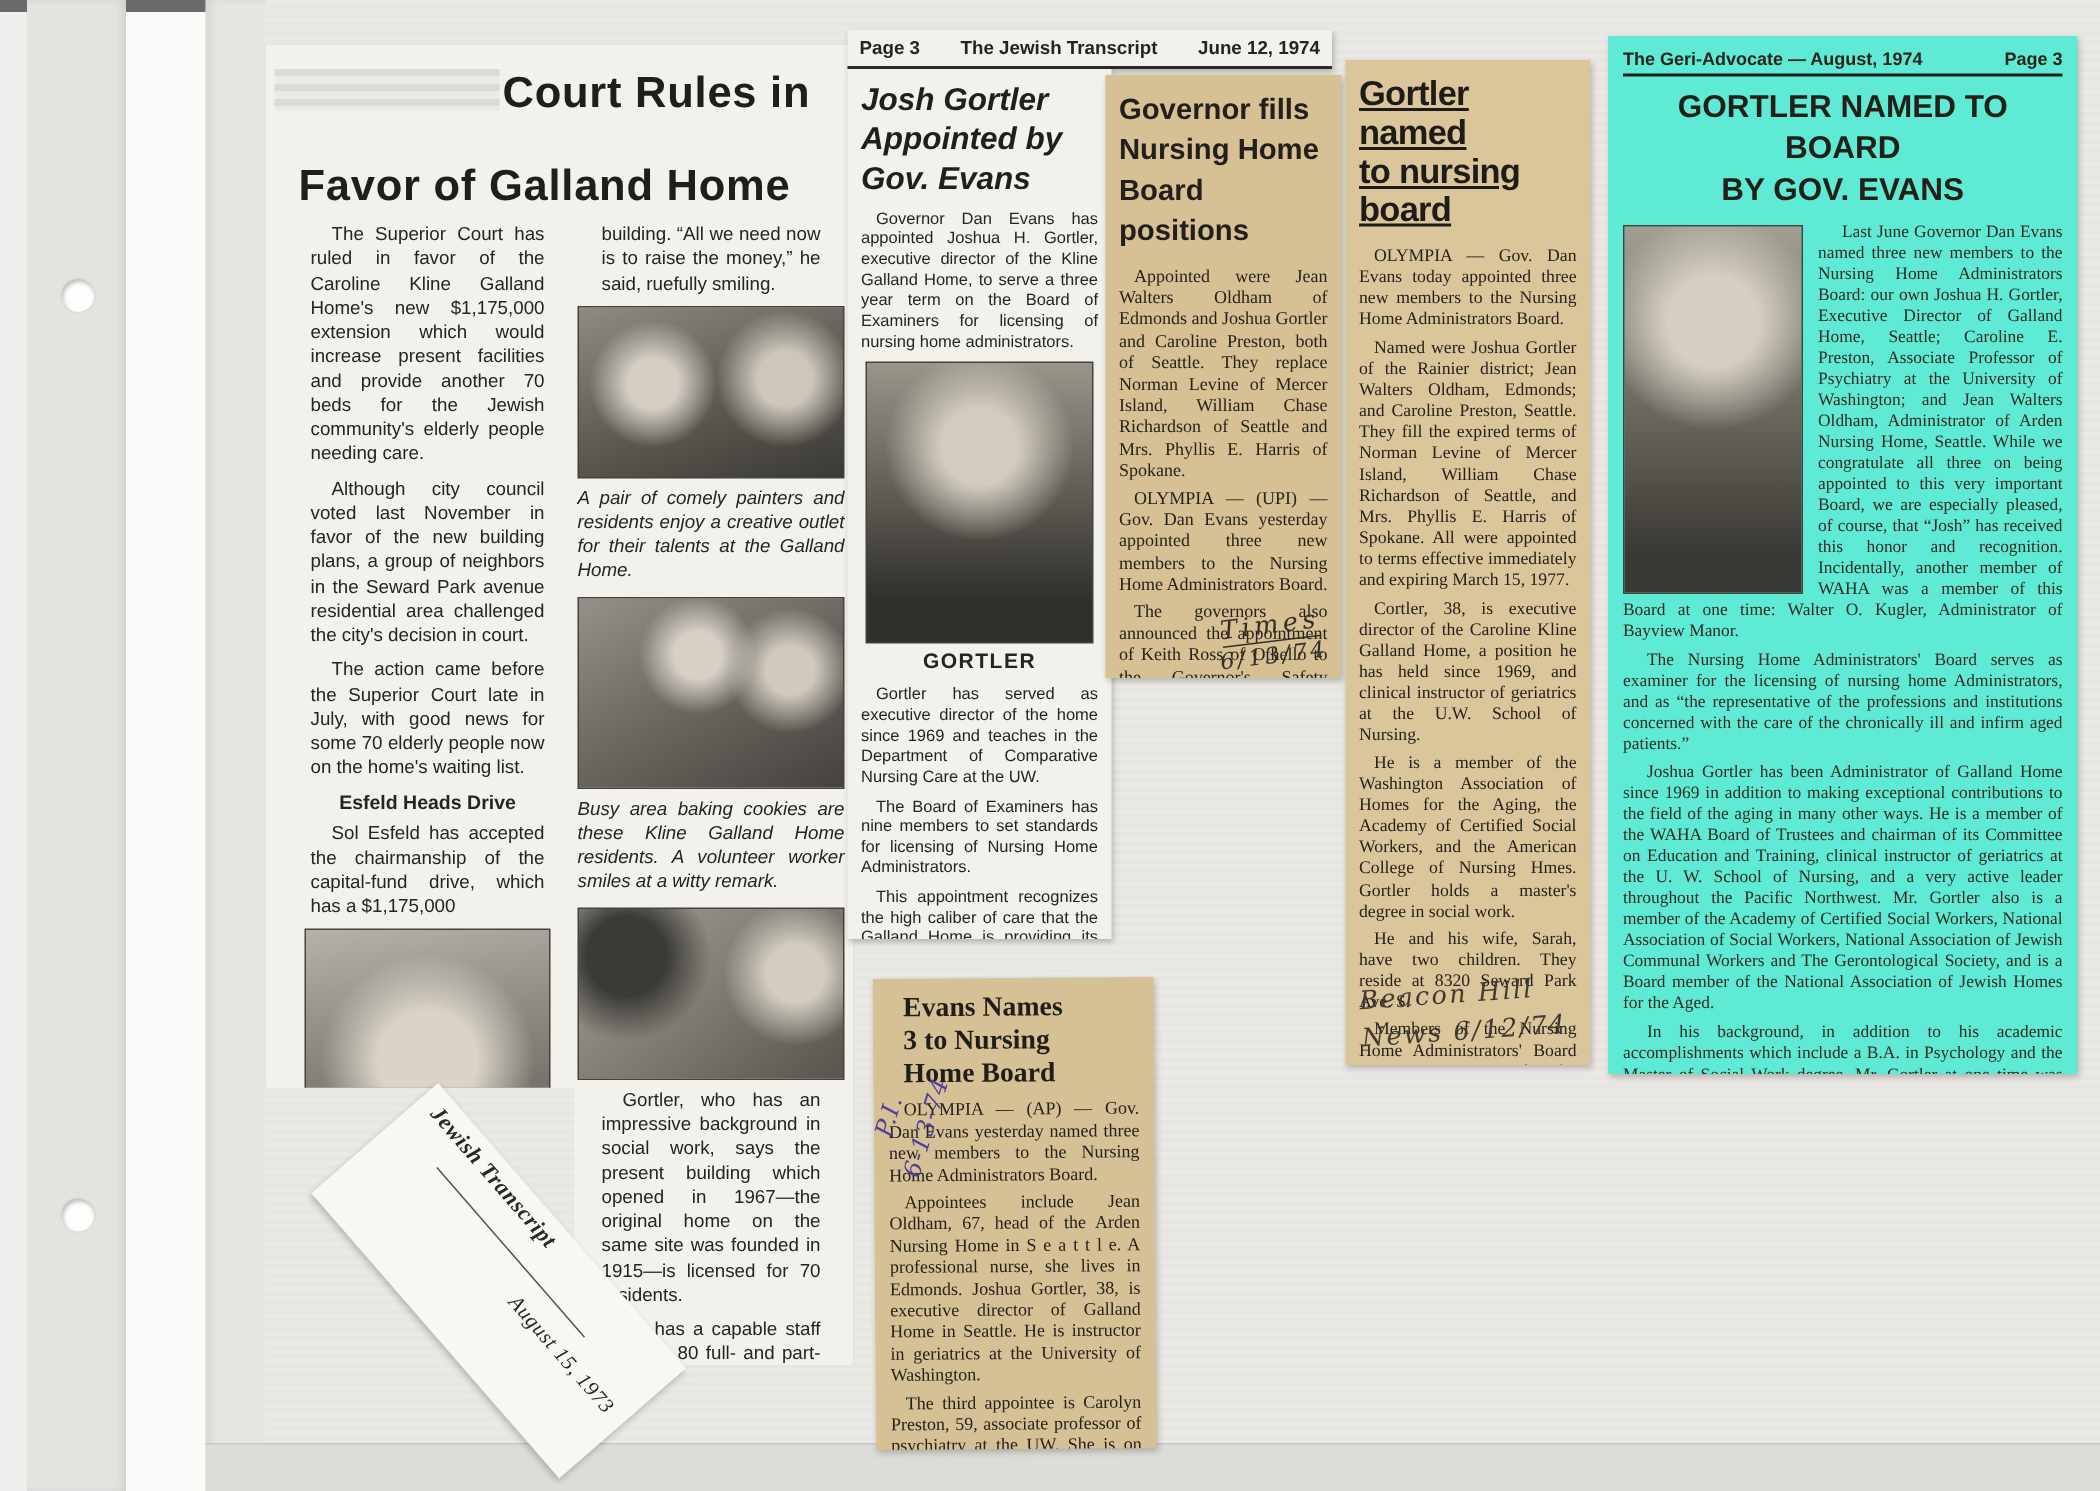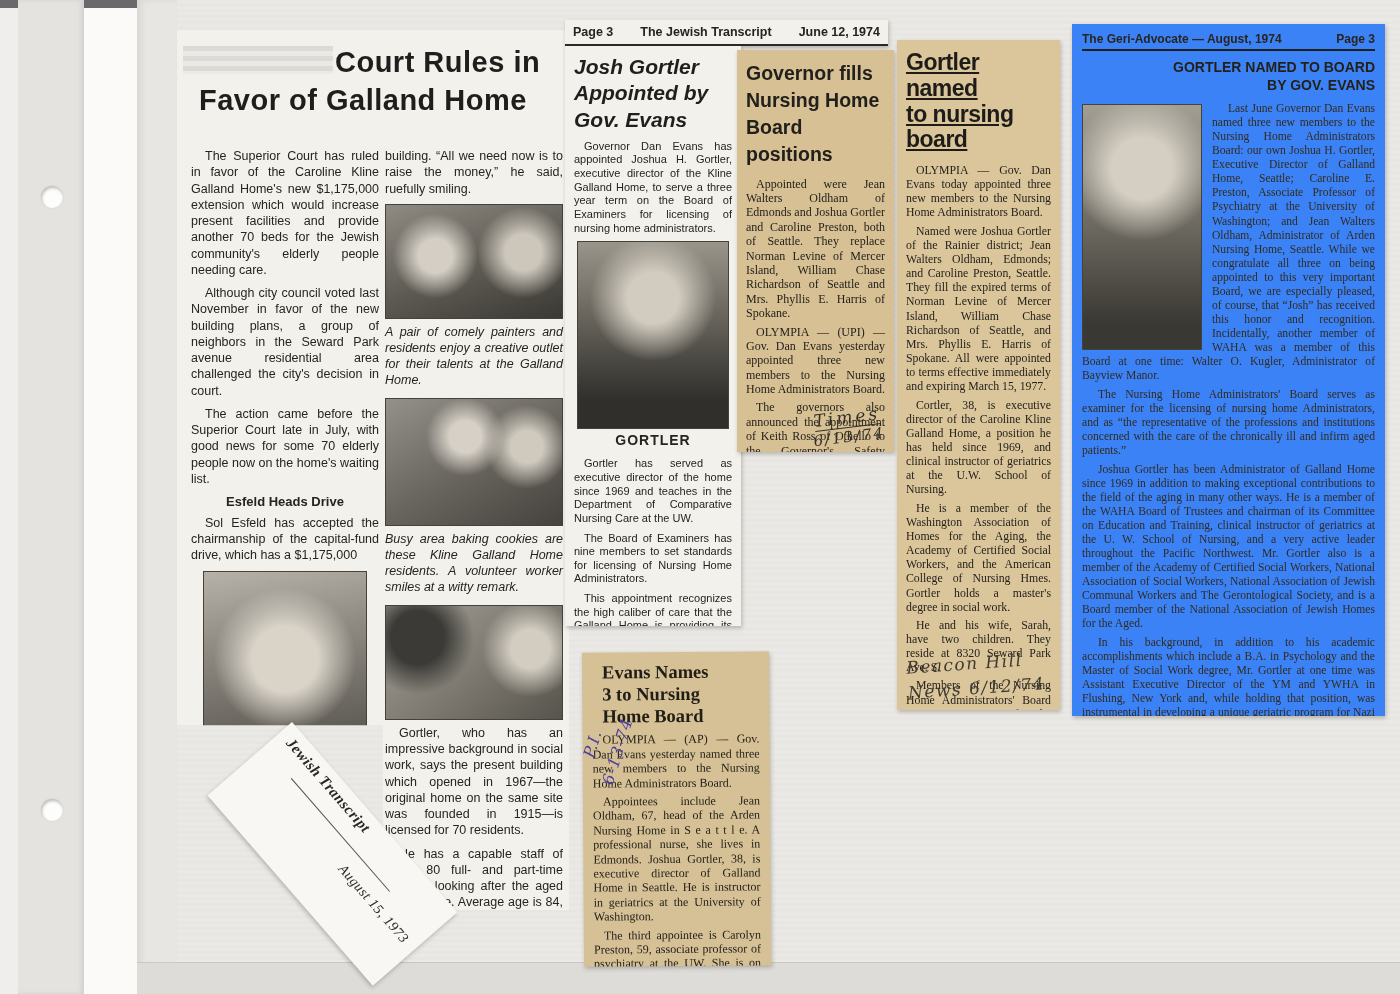--- a/index.html
+++ b/index.html
@@ -22,35 +22,35 @@
     box-shadow:inset 1px 2px 3px rgba(0,0,0,.25), 0 0 2px rgba(0,0,0,.1);}
   .h1{left:23px;top:186px;}
   .h2{left:23px;top:799px;}
 
   .clip{position:absolute;box-sizing:border-box;box-shadow:1px 2px 4px rgba(60,55,45,.3);
     color:#26241f;}
   .paper-white{background:#f2f1ec;}
   .paper-tan1{background:#d7c093;}
   .paper-tan2{background:#dbc69b;}
   .paper-tan3{background:#d6c095;}
-  .paper-cream{background:#3b82f6;}
+  .paper-cream{background:#5eead4;}
 
   
   #clip-court{left:177px;top:30px;width:392px;height:880px;padding:8px 10px;overflow:hidden;
     clip-path:polygon(0 0,100% 0,100% 100%,52.5% 100%,52.5% 79%,0 79%);}
   .smudge{position:absolute;left:6px;top:16px;width:150px;height:28px;opacity:.55;
     background:repeating-linear-gradient(180deg,#c9c8c4 0 5px,#e4e3df 5px 10px);}
   .court-h{margin:6px 0 0;font-size:29px;font-weight:600;letter-spacing:.5px;
     line-height:1.3;color:#1f1e1c;}
   .court-h .l1{display:block;padding-left:148px;white-space:nowrap;}
-  .court-h .l2{display:block;padding-left:12px;white-space:nowrap;}
+  .court-h .l2{display:block;padding-left:12px;white-space:nowrap;margin-top:24px;}
   .court-col{position:absolute;top:118px;font-size:12.5px;line-height:1.3;text-align:justify;}
   .colA{left:14px;width:188px;}
   .colB{left:208px;width:178px;}
-  .court-col p{margin:0 0 7px;text-indent:14px;}
+  .court-col p{margin:0 16px 7px;text-indent:14px;}
   .court-col p.noindent{text-indent:0;}
   .subhead{margin:2px 0 4px;text-align:center;font-size:13px;font-weight:bold;}
   .photo{border:1px solid #44423c;box-sizing:border-box;}
   .ph-esfeld{width:164px;height:200px;margin:4px 0 3px 12px;
     background:radial-gradient(circle at 50% 44%,#d9d3c8 0 24%,rgba(217,211,200,0) 52%),
     linear-gradient(170deg,#b6b2aa 0%,#8e8a82 35%,#4c4943 100%);}
   .pcap{text-align:center;font-weight:bold;font-size:14px;letter-spacing:1px;margin:2px 0 8px;}
   .ph-painters{width:178px;height:115px;margin:4px 0 5px;
     background:radial-gradient(circle at 28% 45%,#d4cec4 0 12%,rgba(0,0,0,0) 30%),
     radial-gradient(circle at 78% 42%,#ccc6bb 0 12%,rgba(0,0,0,0) 30%),
@@ -110,21 +110,21 @@
   .hw-beacon{position:absolute;left:10px;bottom:10px;transform:rotate(-4deg);
     font-family:"DejaVu Serif",serif;font-style:italic;font-size:17px;letter-spacing:1.5px;
     color:#3f3a32;line-height:1.45;}
 
   
   #clip-geri{left:1072px;top:24px;width:313px;height:692px;padding:8px 10px;overflow:hidden;
     color:#332b1f;}
   .geri-mast{display:flex;justify-content:space-between;align-items:flex-end;
     font-size:12px;font-weight:bold;padding-bottom:3px;border-bottom:2.5px solid #211f1c;
     margin-bottom:7px;color:#29251e;}
-  .geri-h{margin:2px 0 8px;text-align:right;font-size:14px;font-weight:bold;line-height:1.3;
+  .geri-h{margin:2px 0 8px;text-align:center;font-size:21px;font-weight:bold;line-height:1.3;
     color:#241f17;}
   .ph-geri{float:left;width:120px;height:246px;margin:2px 10px 4px 0;
     background:radial-gradient(circle at 50% 26%,#d5cfc3 0 16%,rgba(0,0,0,0) 38%),
     linear-gradient(180deg,#a39e94 0%,#78746b 40%,#3a3833 90%);}
   .geri-body{font-family:"Liberation Serif",serif;font-size:11.6px;line-height:1.21;
     text-align:justify;}
   .geri-body p{margin:0 0 5px;text-indent:16px;}
 
   
   #clip-evans{left:583px;top:652px;width:187px;height:314px;padding:8px 10px;overflow:hidden;

